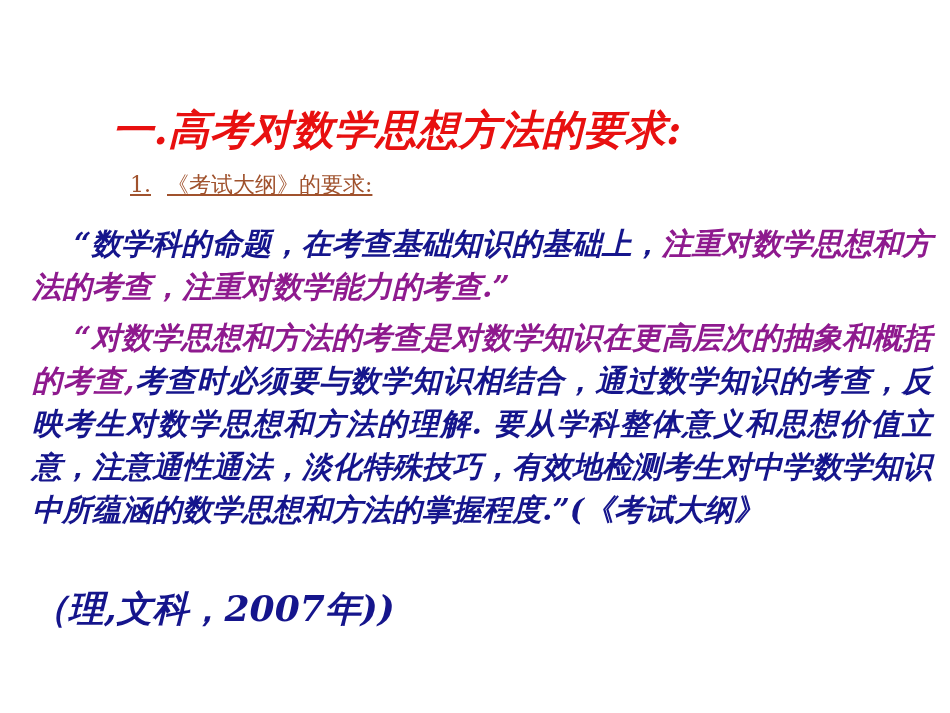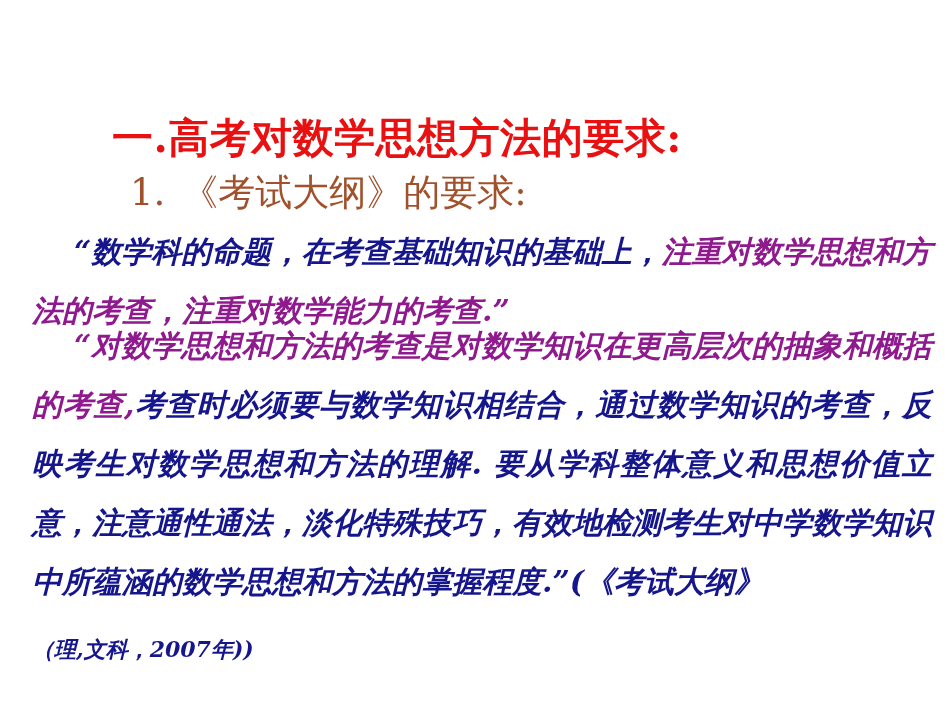--- a/index.html
+++ b/index.html
@@ -17,78 +17,79 @@
     position: relative;
     width: 950px;
     height: 713px;
     background: #ffffff;
   }
 
   
   .slide-title {
     position: absolute;
     left: 112px;
-    top: 116px;
+    top: 108px;
     font-size: 41px;
     line-height: 1.12;
     font-weight: bold;
+    font-style: italic;
     color: #e81010;
     letter-spacing: 0.5px;
     white-space: nowrap;
     text-align: center;
   }
 
   
   .sub-heading {
     position: absolute;
     left: 130px;
     top: 172px;
-    font-size: 37px;
+    font-size: 22px;
     line-height: 1.15;
     color: #a0522d;
     white-space: nowrap;
+    text-decoration: underline;
   }
   .sub-heading .num {
     font-family: "DejaVu Serif", "Liberation Serif", serif;
     margin-right: 16px;
   }
 
   
   .quote-block {
     position: absolute;
     left: 32px;
     width: 900px;
     font-size: 30px;
-    line-height: 59px;
+    line-height: 43px;
     font-weight: bold;
     font-style: italic;
     letter-spacing: 0px;
     text-align: justify;
     text-justify: inter-character;
   }
   #quote-1 { top: 222px; }
   #quote-2 { top: 316px; }
 
   .ink-blue   { color: #15158c; }
   .ink-purple { color: #8e1a8e; }
 
   .quote-block .first-indent { display: inline-block; width: 42px; }
 
   .tail-line {
     position: absolute;
     left: 32px;
     top: 584px;
     width: 900px;
-    font-size: 22px;
+    font-size: 36px;
     line-height: 49px;
     font-weight: bold;
     font-style: italic;
     color: #15158c;
     white-space: nowrap;
-    margin-top: 41px;
   }
 </style>
 </head>
 <body>
 
 <div id="slide">
 
   <div class="slide-title">一.高考对数学思想方法的要求:</div>
 
   <div class="sub-heading">

